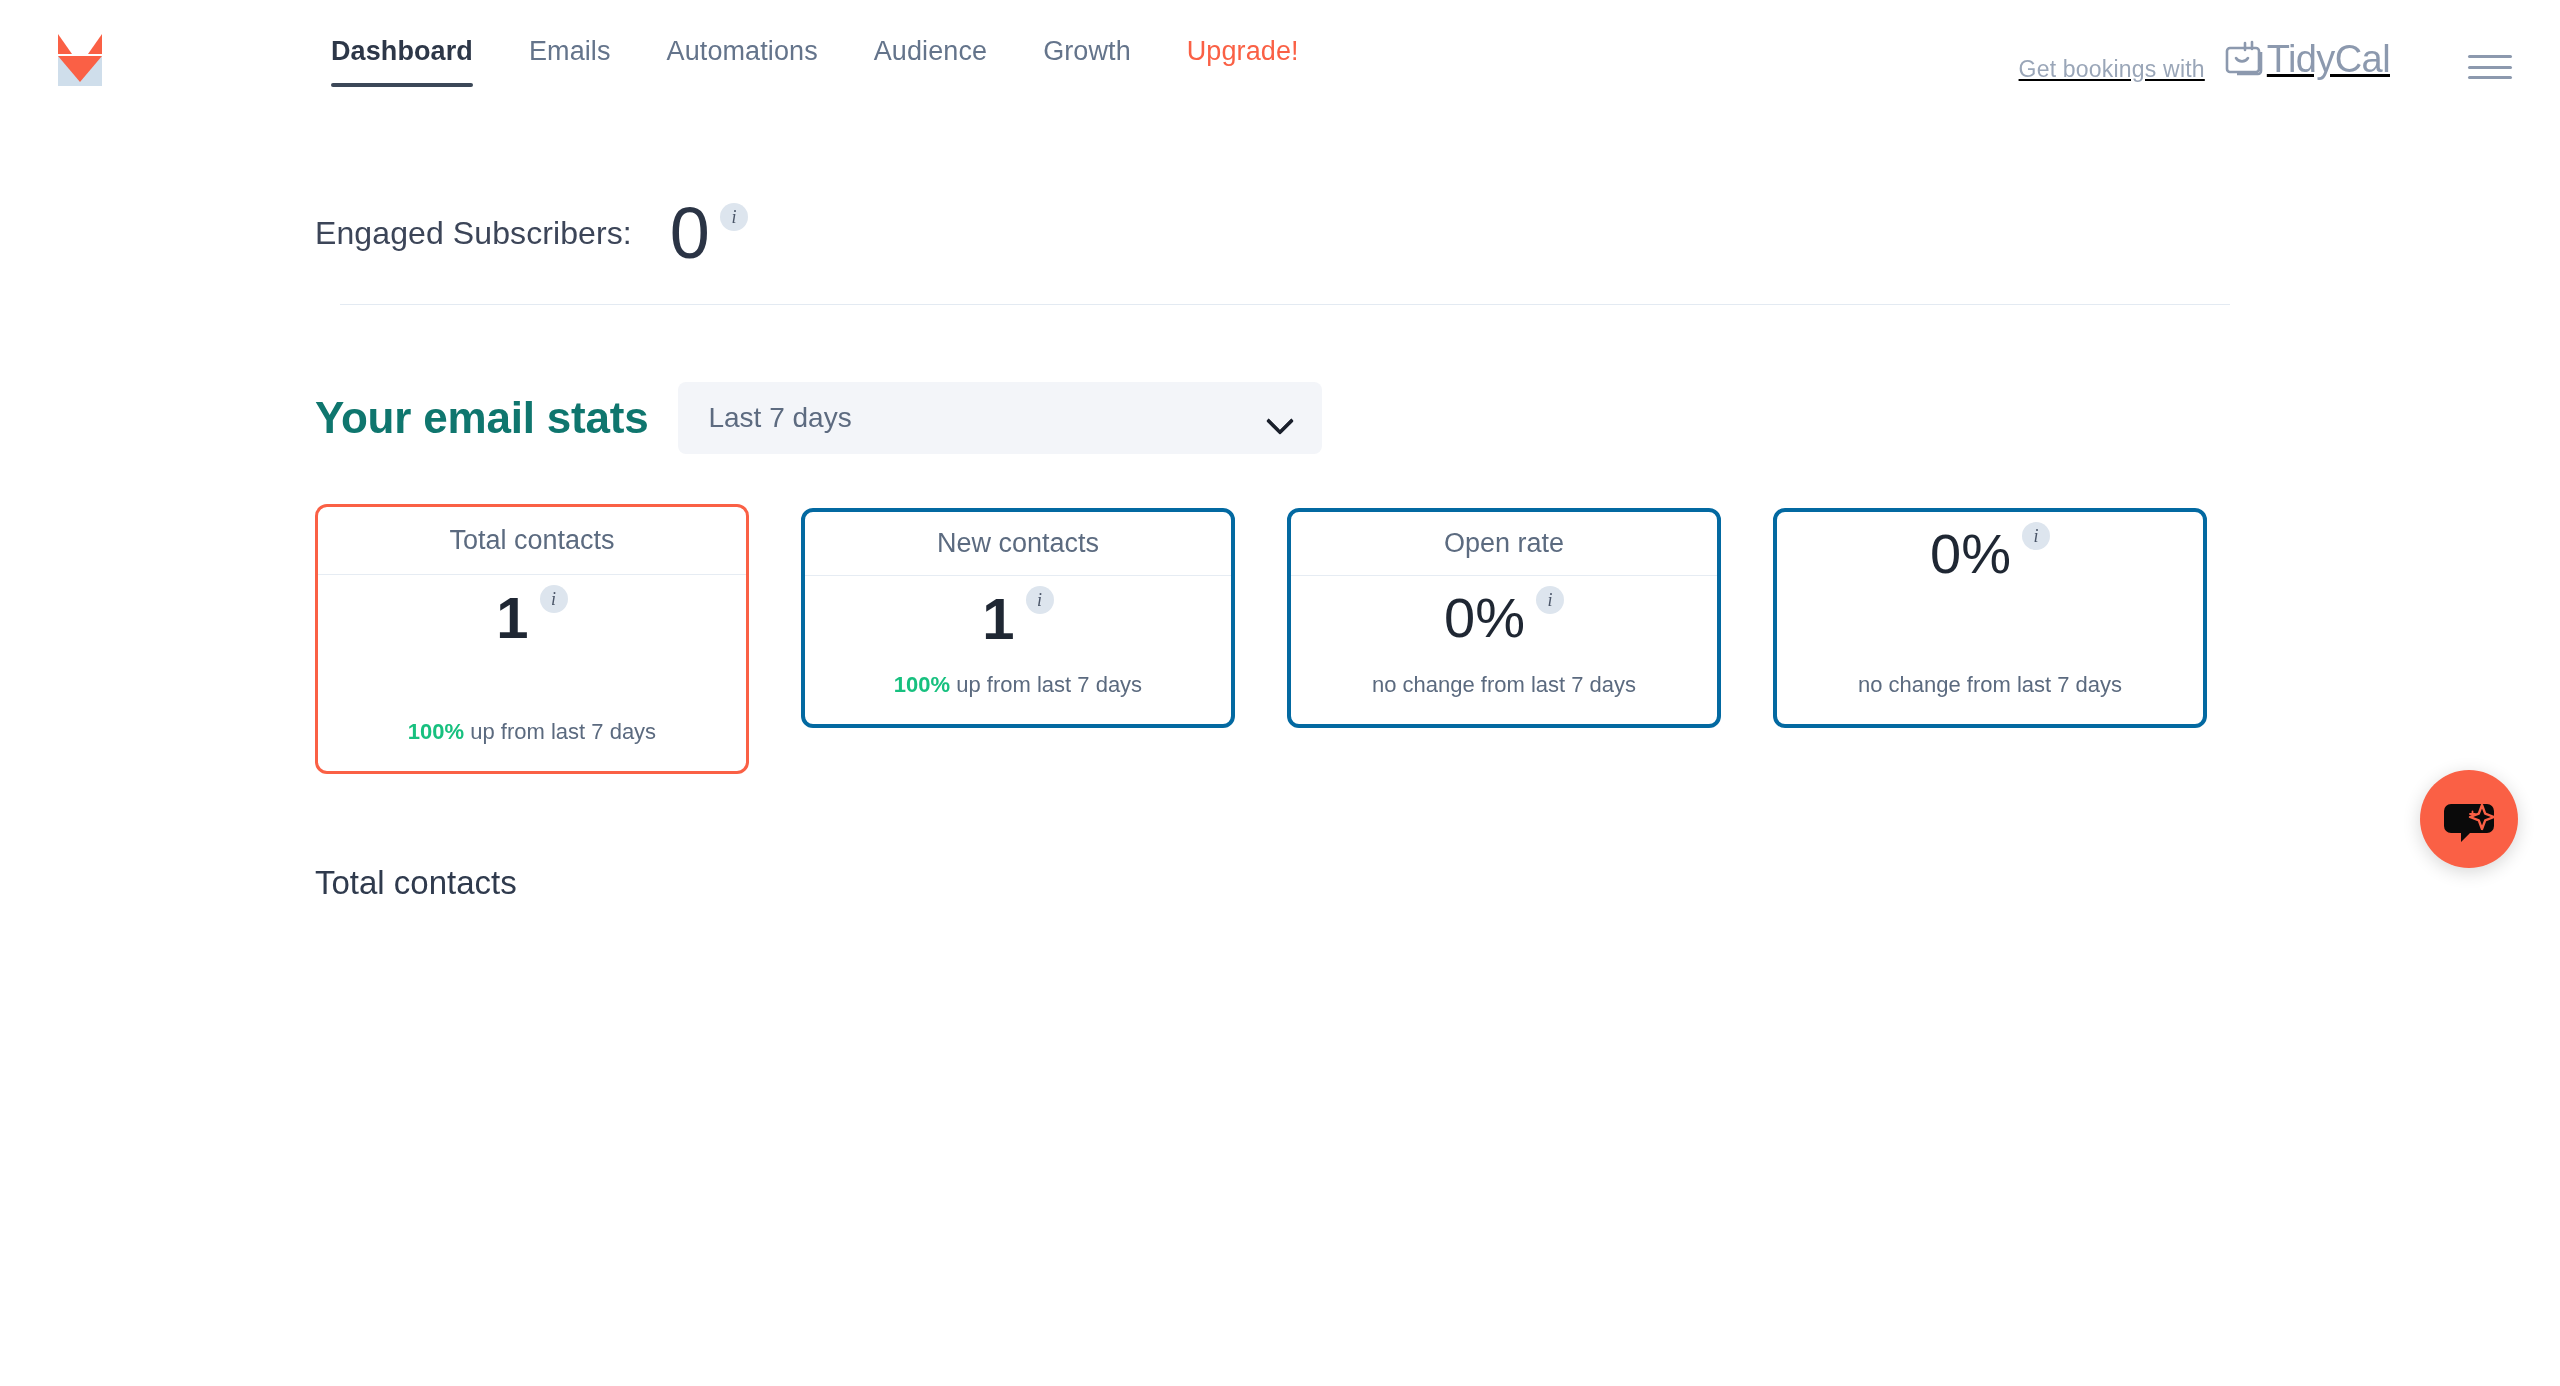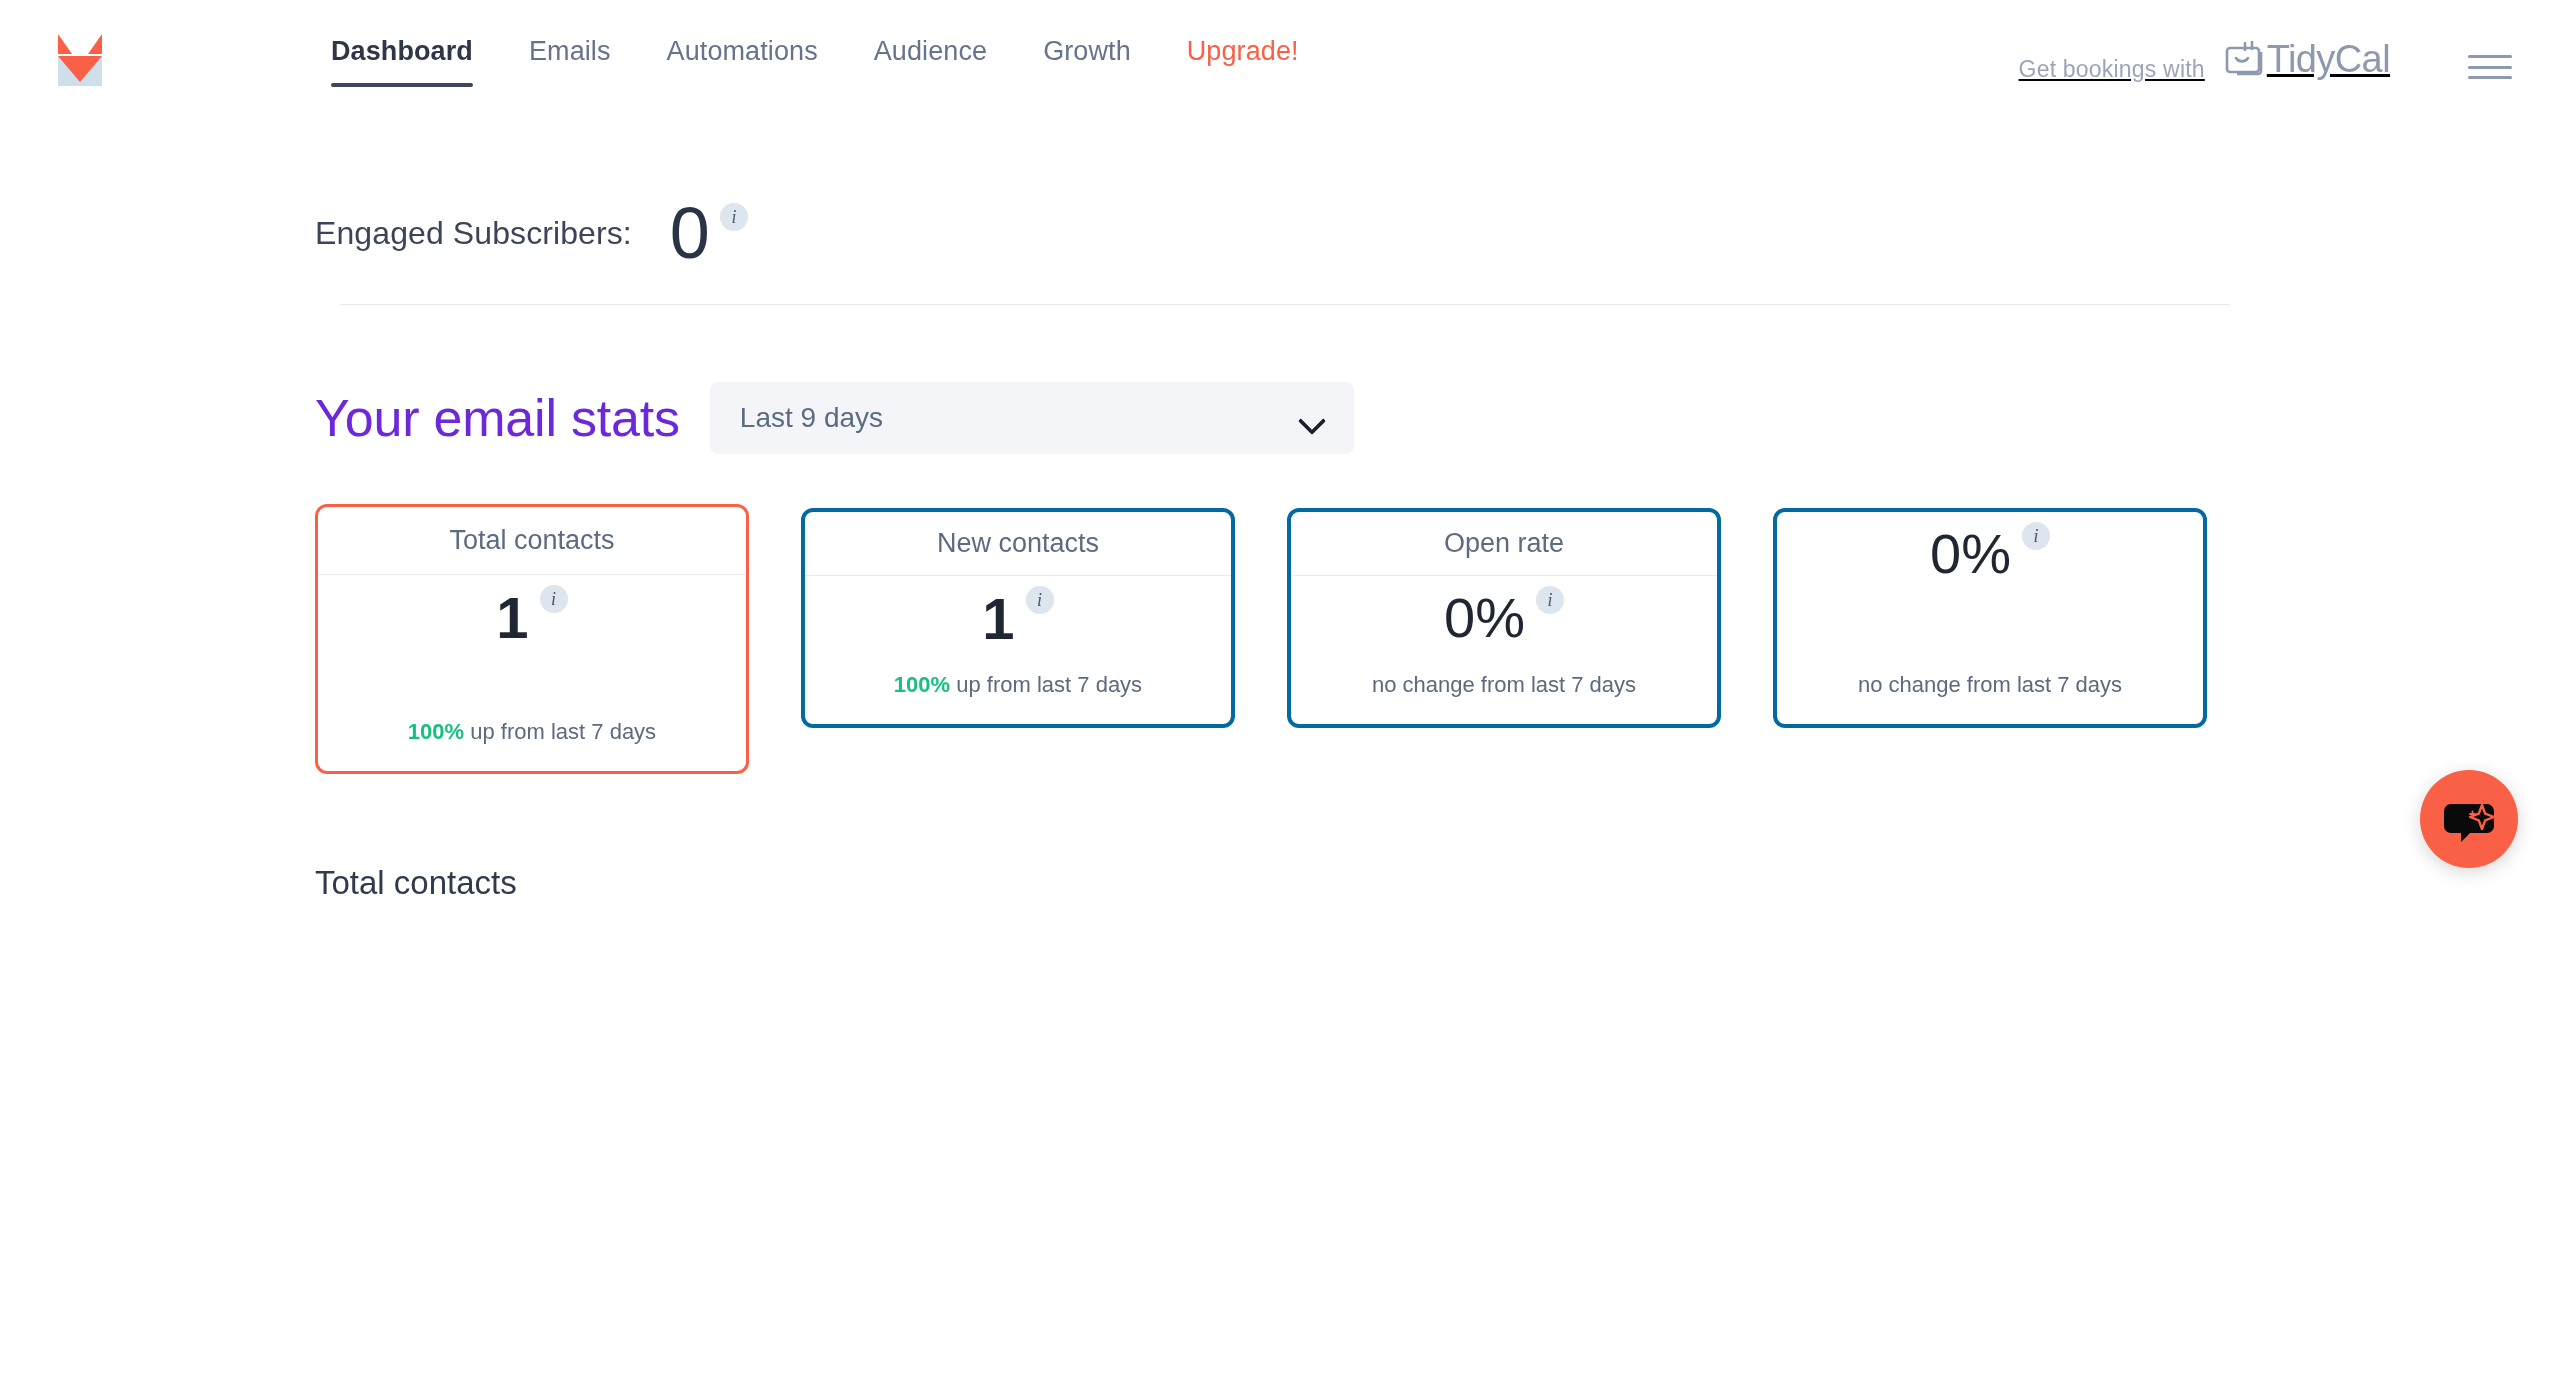--- a/index.html
+++ b/index.html
@@ -167,23 +167,23 @@
     margin: 66px 330px 0 340px;
   }
 
   
   .stats-head {
     display: flex;
     align-items: center;
     padding: 77px 0 0 315px;
   }
   .stats-title {
-    font-size: 52px;
-    color: #6d28d9;
-    font-weight: 400;
+    font-size: 44px;
+    color: #0f766e;
+    font-weight: 700;
     letter-spacing: -0.2px;
   }
   .range-select {
     margin-left: 30px;
     width: 644px;
     height: 72px;
     background: #f3f5f9;
     border: none;
     border-radius: 8px;
     display: flex;
@@ -379,21 +379,21 @@
       <span class="engaged-value">0</span>
       <span class="info-badge">i</span>
     </span>
   </div>
 
   <div class="divider"></div>
 
   <div class="stats-head">
     <span class="stats-title">Your email stats</span>
     <div class="range-select">
-      <span class="range-value">Last 9 days</span>
+      <span class="range-value">Last 7 days</span>
       <span class="chev"></span>
     </div>
   </div>
 
   <div class="cards">
 
     <div class="card selected">
       <div class="card-head">
         <span class="card-title">Total contacts</span>
       </div>

